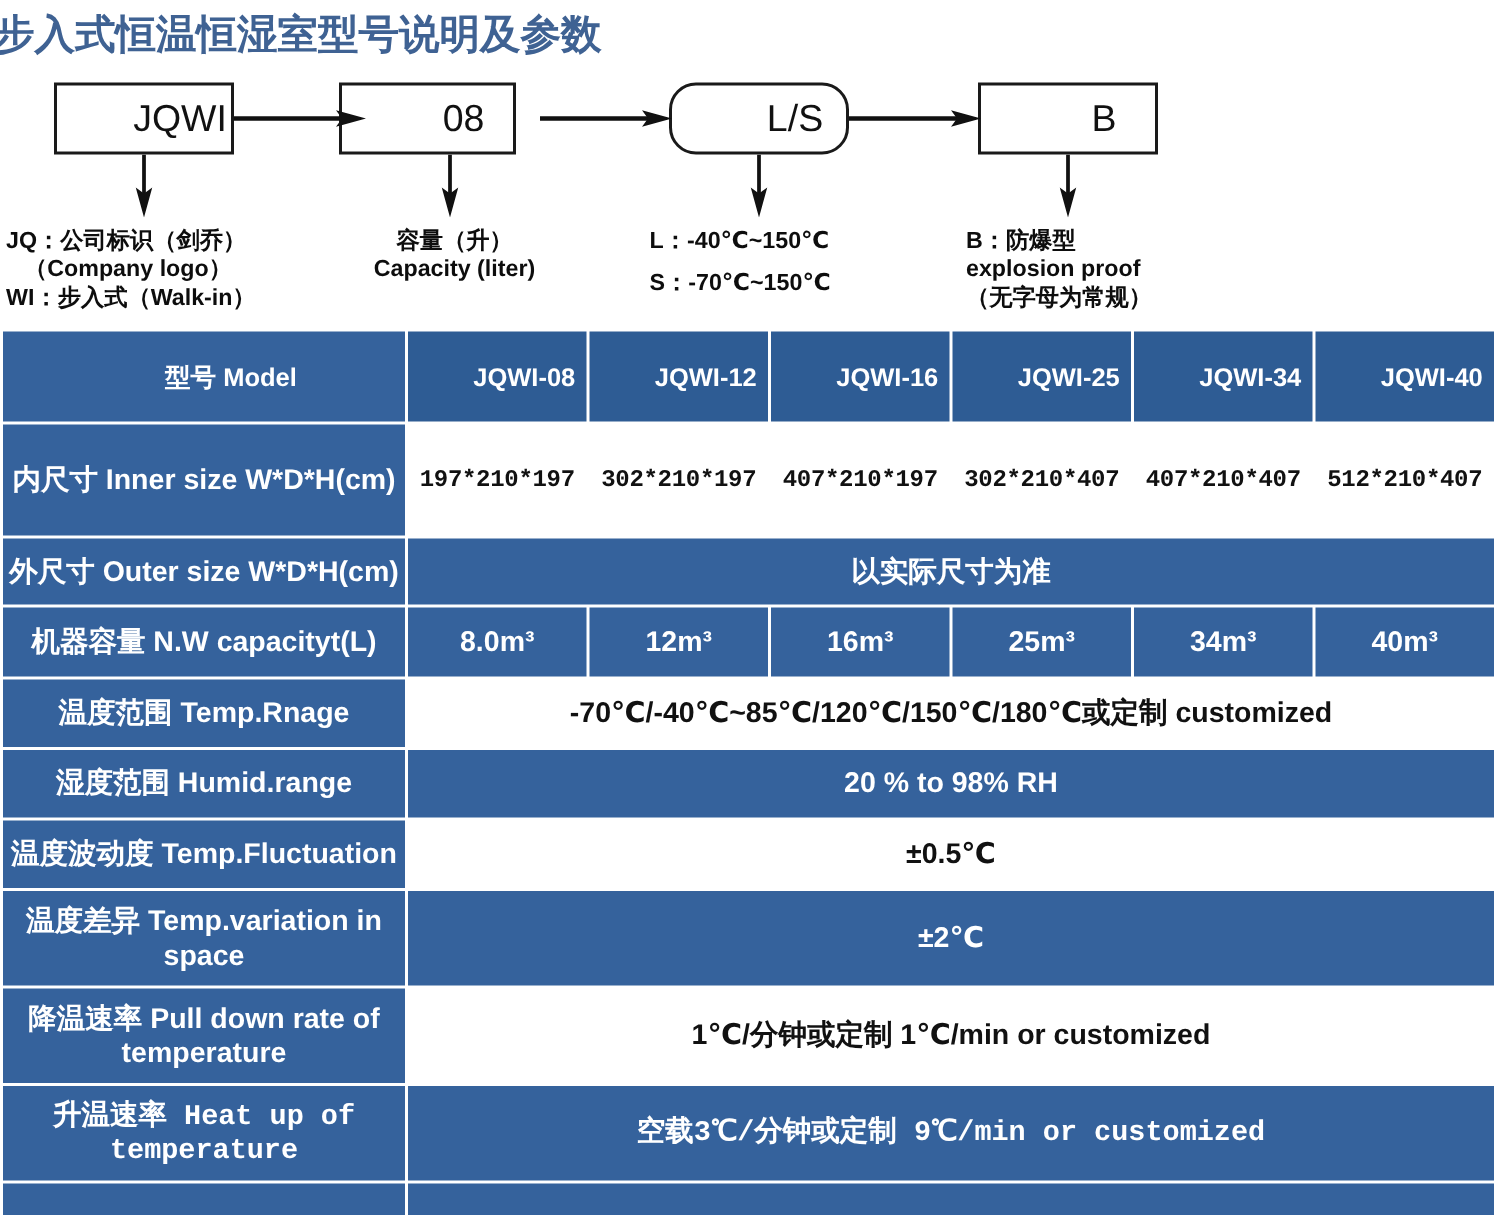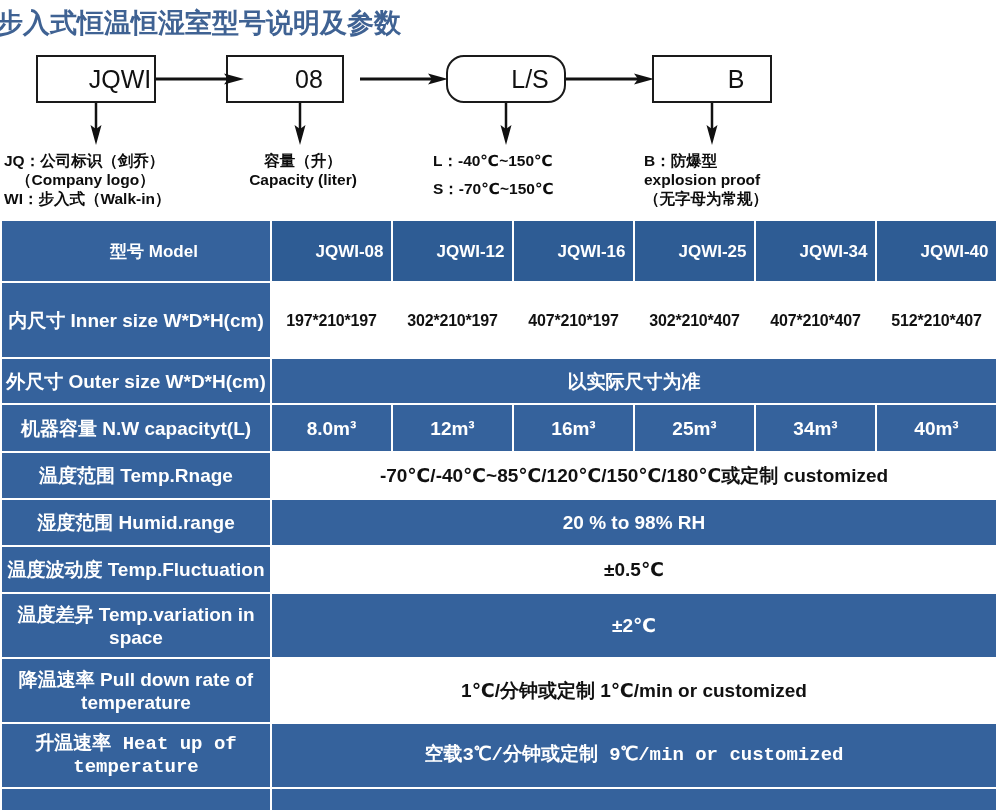--- a/index.html
+++ b/index.html
@@ -100,20 +100,21 @@
     padding-left: 38px;
   }
   .spec-table td.label {
     background: #35629c;
     color: #ffffff;
   }
   .spec-table td.num {
     font-size: 16px;
     letter-spacing: -0.2px;
     padding: 0 1px;
+    font-family: Liberation Mono, monospace;
   }
   .spec-table td.hdr.label {
     font-size: 17px;
   }
 </style>
 </head>
 <body>
 
 <div class="page-title">步入式恒温恒湿室型号说明及参数</div>
 

